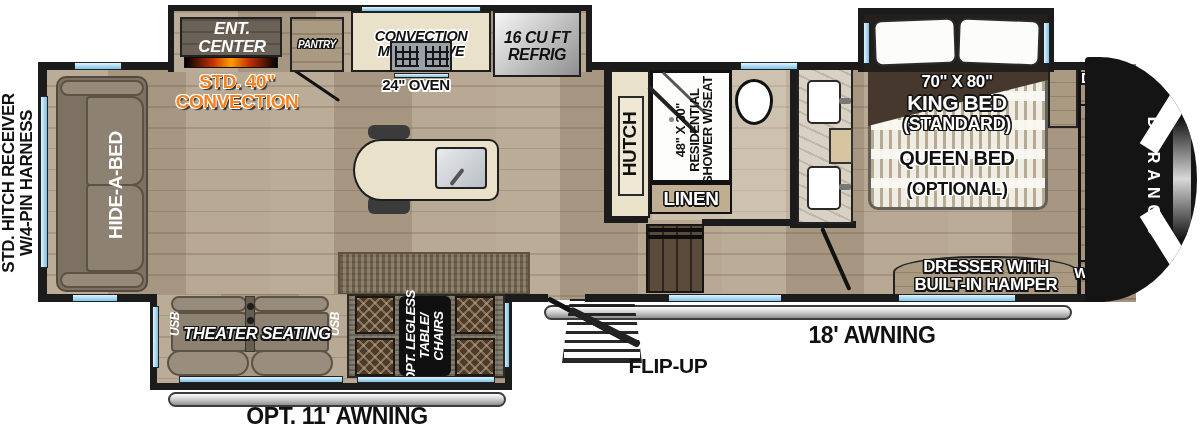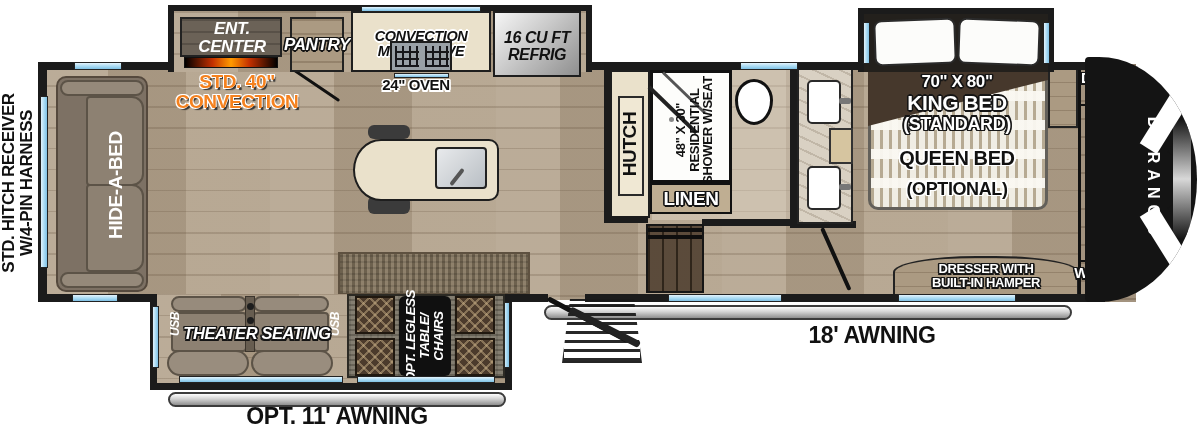--- a/index.html
+++ b/index.html
@@ -140,21 +140,21 @@
               clip-path:polygon(0 0,100% 0,100% 28%,0 100%);border-radius:10px 10px 0 0;"></div>
   <div class="lbl ow" style="left:957px;top:82px;font-size:17px;">70" X 80"</div>
   <div class="lbl ow" style="left:957px;top:103px;font-size:21px;">KING BED</div>
   <div class="lbl ow" style="left:957px;top:124px;font-size:18px;">(STANDARD)</div>
   <div class="lbl ob" style="left:957px;top:158px;font-size:20px;">QUEEN BED</div>
   <div class="lbl ob" style="left:957px;top:181px;font-size:18px;margin-top:8px;">(OPTIONAL)</div>
 
   <div class="abs woodwarm" style="left:1048px;top:66px;width:30px;height:62px;border:2px solid #222;"></div>
 
   <div class="abs woodwarm" style="left:893px;top:256px;width:186px;height:40px;border:2px solid #222;border-bottom:none;border-radius:45% 45% 0 0/16px 16px 0 0;"></div>
-  <div class="lbl ow" style="left:986px;top:276px;font-size:13px;">
+  <div class="lbl ow" style="left:986px;top:276px;font-size:17px;">
     <div>DRESSER WITH</div>
     <div>BUILT-IN HAMPER</div>
   </div>
 
   <div class="abs" style="left:1078px;top:64px;width:58px;height:238px;background:#a3937f;
               background-image:repeating-linear-gradient(180deg, rgba(70,52,34,.25) 0 2px, rgba(0,0,0,0) 2px 18px);border-left:3px solid #111;">
     <div class="abs" style="left:0;top:40px;width:58px;height:2px;background:#111;"></div>
     <div class="abs" style="left:0;top:196px;width:58px;height:2px;background:#111;"></div>
     <div class="abs" style="left:28px;top:44px;width:3px;height:152px;background:#9a9a9a;"></div>
     <div class="abs" style="left:29px;top:46px;width:0;height:150px;">
@@ -215,21 +215,21 @@
 
   <div class="abs wood" style="left:168px;top:5px;width:424px;height:67px;border:6px solid var(--wall);border-bottom:none;z-index:3;">
     <div class="abs" style="left:6px;top:6px;width:102px;height:40px;background:#6b6257;border:2px solid #222;
                 background-image:repeating-linear-gradient(180deg, rgba(0,0,0,.18) 0 2px, rgba(0,0,0,0) 2px 12px);"></div>
     <div class="lbl" style="left:58px;top:27px;font-size:17px;color:#fff;">
       <div>ENT.</div>
       <div>CENTER</div>
     </div>
     <div class="abs" style="left:10px;top:46px;width:94px;height:11px;background:linear-gradient(90deg,#000,#c33000 30%,#ff9a00 50%,#c33000 70%,#000);border:1px solid #111;"></div>
     <div class="abs woodwarm" style="left:116px;top:6px;width:54px;height:55px;border:2px solid #222;"></div>
-    <div class="lbl ow" style="left:143px;top:34px;font-size:17px;">PANTRY</div>
+    <div class="lbl ow" style="left:143px;top:34px;font-size:10px;">PANTRY</div>
     <div class="abs cab" style="left:177px;top:0px;width:140px;height:61px;"></div>
     <div class="abs window" style="left:187px;top:-5px;width:120px;height:6px;"></div>
     <div class="lbl ob" style="left:247px;top:33px;font-size:14.5px;">
       <div>CONVECTION</div>
       <div>MICROWAVE</div>
     </div>
     <div class="abs" style="left:216px;top:30px;width:62px;height:31px;background:#99a0a6;border:2px solid #1d1d1d;">
       <div class="abs" style="left:3px;top:3px;width:24px;height:21px;background-image:repeating-linear-gradient(90deg,#16161a 0 2px,rgba(0,0,0,0) 2px 7px),repeating-linear-gradient(0deg,#16161a 0 2px,rgba(0,0,0,0) 2px 7px);"></div>
       <div class="abs" style="left:33px;top:3px;width:24px;height:21px;background-image:repeating-linear-gradient(90deg,#16161a 0 2px,rgba(0,0,0,0) 2px 7px),repeating-linear-gradient(0deg,#16161a 0 2px,rgba(0,0,0,0) 2px 7px);"></div>
     </div>
@@ -300,18 +300,19 @@
 
   <div class="abs awning" style="left:544px;top:305px;width:528px;height:15px;z-index:5;"></div>
   <div class="lbl" style="left:872px;top:336px;font-size:23px;color:#111;">18' AWNING</div>
 
   <div class="abs" style="left:562px;top:299px;width:80px;height:64px;z-index:7;opacity:.95;
               background:linear-gradient(180deg,#7e7e7e,#4c4c4c);border:2px solid #1a1a1a;
               clip-path:polygon(10% 0,90% 0,100% 100%,0 100%);
               background-image:repeating-linear-gradient(0deg,#1d1d1d 0 3px,rgba(0,0,0,0) 3px 9px);"></div>
   <div class="abs" style="left:570px;top:306px;width:78px;height:7px;background:#222;transform:rotate(27deg);transform-origin:left center;z-index:8;border-radius:3px;"></div>
   <div class="lbl" style="left:668px;top:366px;font-size:21px;color:#111;z-index:8;">
+    <div style="text-align:left;">FLIP-UP</div>
   </div>
 
   <div class="abs awning" style="left:168px;top:392px;width:338px;height:15px;z-index:5;"></div>
   <div class="lbl" style="left:337px;top:417px;font-size:23px;color:#111;">OPT. 11' AWNING</div>
 
 </div>
 
 </body></html>

